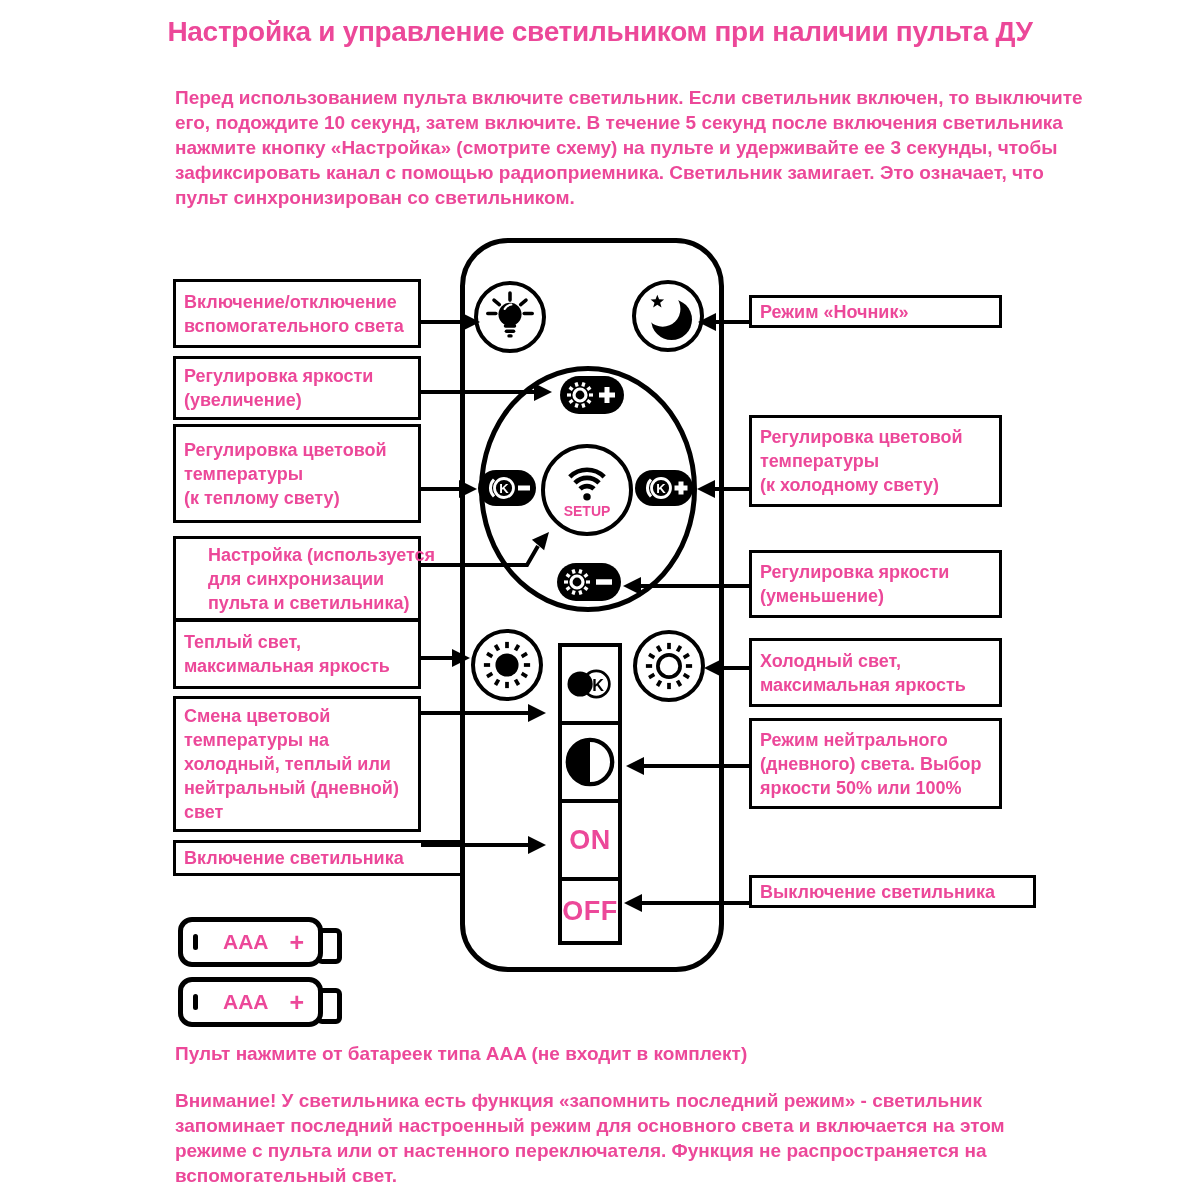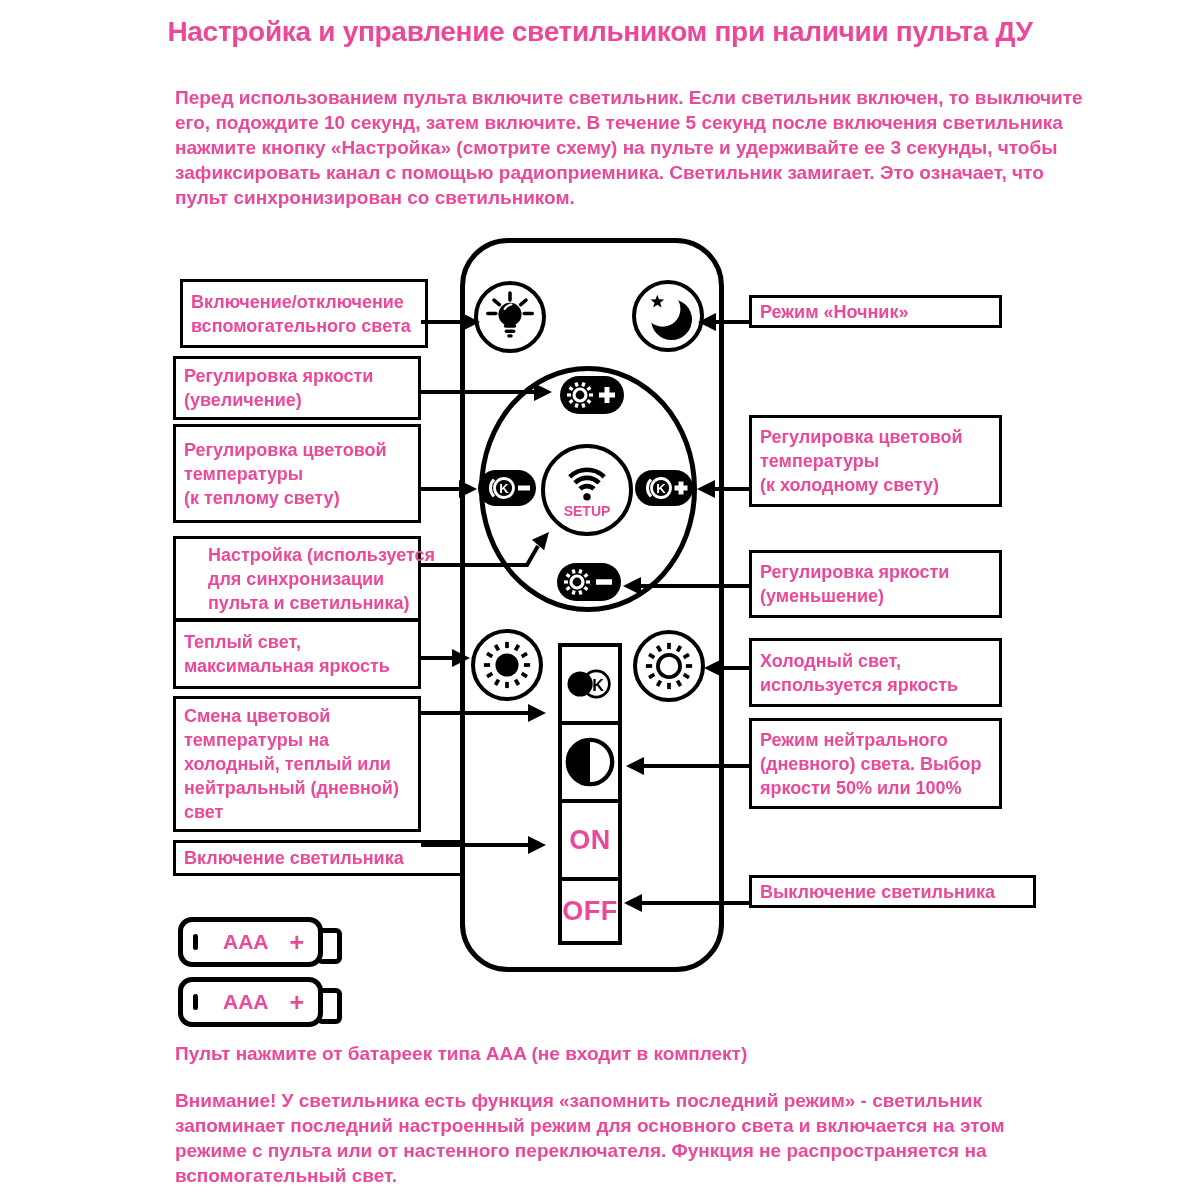--- a/index.html
+++ b/index.html
@@ -46,21 +46,21 @@
 <div class="page">
 
   <div class="title">Настройка и управление светильником при наличии пульта ДУ</div>
 
   <div class="para" style="left:175px;top:85px;">Перед использованием пульта включите светильник. Если светильник включен, то выключите
 его, подождите 10 секунд, затем включите. В течение 5 секунд после включения светильника
 нажмите кнопку «Настройка» (смотрите схему) на пульте и удерживайте ее 3 секунды, чтобы
 зафиксировать канал с помощью радиоприемника. Светильник замигает. Это означает, что
 пульт синхронизирован со светильником.</div>
 
-  <div class="box" style="left:180px;top:279px;width:248px;height:69px;"><span>Включение/отключение
+  <div class="box" style="left:173px;top:279px;width:248px;height:69px;"><span>Включение/отключение
 вспомогательного света</span></div>
   <div class="box" style="left:173px;top:356px;width:248px;height:64px;"><span>Регулировка яркости
 (увеличение)</span></div>
   <div class="box" style="left:173px;top:424px;width:248px;height:99px;"><span>Регулировка цветовой
 температуры
 (к теплому свету)</span></div>
   <div class="box" style="left:173px;top:536px;width:248px;height:85px;padding-left:32px;"><span>Настройка (используется
 для синхронизации
 пульта и светильника)</span></div>
   <div class="box" style="left:173px;top:619px;width:248px;height:70px;"><span>Теплый свет,
@@ -72,21 +72,21 @@
 свет</span></div>
   <div class="box" style="left:173px;top:840px;width:300px;height:36px;"><span>Включение светильника</span></div>
 
   <div class="box" style="left:749px;top:295px;width:253px;height:33px;"><span>Режим «Ночник»</span></div>
   <div class="box" style="left:749px;top:415px;width:253px;height:92px;"><span>Регулировка цветовой
 температуры
 (к холодному свету)</span></div>
   <div class="box" style="left:749px;top:550px;width:253px;height:68px;"><span>Регулировка яркости
 (уменьшение)</span></div>
   <div class="box" style="left:749px;top:638px;width:253px;height:69px;"><span>Холодный свет,
-используется яркость</span></div>
+максимальная яркость</span></div>
   <div class="box" style="left:749px;top:718px;width:253px;height:91px;"><span>Режим нейтрального
 (дневного) света. Выбор
 яркости 50% или 100%</span></div>
   <div class="box" style="left:749px;top:875px;width:287px;height:33px;"><span>Выключение светильника</span></div>
 
   <div class="remote">
 
     <div class="circle-btn" style="left:9px;top:38px;width:72px;height:72px;">
       <svg width="64" height="64" viewBox="0 0 72 72">
         <g stroke="#000" stroke-width="4" stroke-linecap="round">

